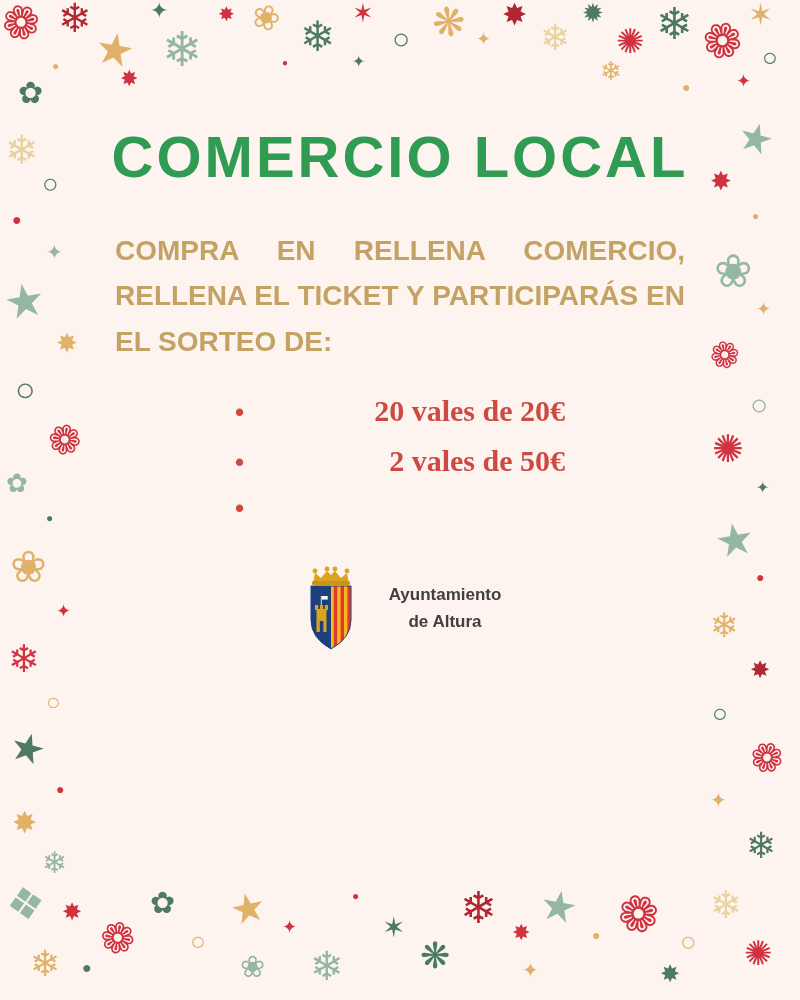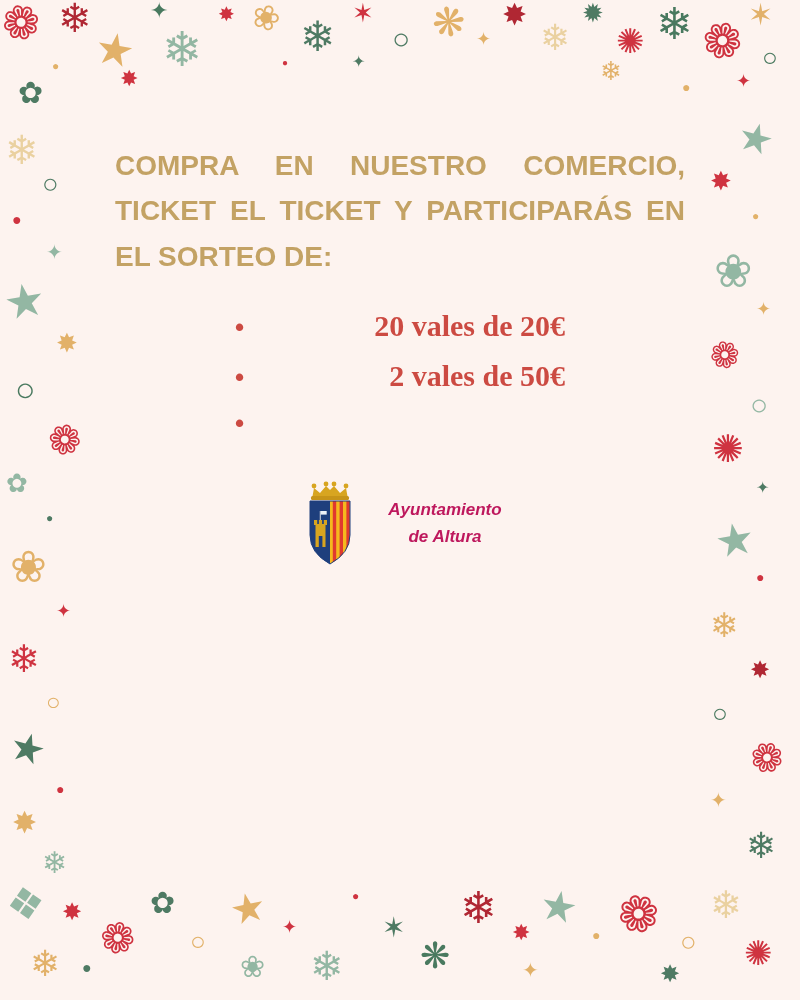--- a/index.html
+++ b/index.html
@@ -47,23 +47,22 @@
   .note{
     max-width:590px;margin:36px auto 0 auto;
     font-size:25px;font-weight:700;line-height:1.8;
     color:#1d3e6c;text-align:center;
   }
   .logo-row{
     margin-top:42px;
     display:flex;align-items:center;justify-content:center;gap:26px;
   }
   .org-name{
-    font-size:17px;font-weight:700;color:#be185d;line-height:1.6;
+    font-size:17px;font-weight:700;color:#404040;line-height:1.6;
     text-align:center;
-    font-style:italic;
   }
 </style>
 </head>
 <body>
 
 <div id="decor-layer">
     <span class="dec" style="left: 2px; top: 0px; font-size: 46px; color: rgb(207, 51, 64); transform: rotate(-15deg);">❁</span>
     <span class="dec" style="left: 58px; top: -2px; font-size: 40px; color: rgb(176, 39, 51); transform: rotate(0deg);">❄</span>
     <span class="dec" style="left: 95px; top: 28px; font-size: 44px; color: rgb(226, 177, 105); transform: rotate(10deg);">★</span>
     <span class="dec" style="left: 150px; top: 0px; font-size: 22px; color: rgb(73, 121, 95); transform: rotate(0deg);">✦</span>
@@ -149,22 +148,23 @@
     <span class="dec" style="left: 82px; top: 960px; font-size: 16px; color: rgb(78, 122, 99); transform: rotate(0deg);">●</span>
     <span class="dec" style="left: 522px; top: 960px; font-size: 20px; color: rgb(226, 177, 105); transform: rotate(0deg);">✦</span>
     <span class="dec" style="left: 660px; top: 962px; font-size: 24px; color: rgb(78, 122, 99); transform: rotate(0deg);">✸</span>
     <span class="dec" style="left: 240px; top: 952px; font-size: 30px; color: rgb(147, 183, 163); transform: rotate(0deg);">❀</span>
   </div>
 
 <div class="content">
 
 
 
-
-  <div class="body-text">COMPRA EN NUESTRO COMERCIO, TICKET EL TICKET Y PARTICIPARÁS EN EL SORTEO DE:</div>
+  <div class="main-title">COMERCIO LOCAL</div>
+
+  <div class="body-text">COMPRA EN RELLENA COMERCIO, RELLENA EL TICKET Y PARTICIPARÁS EN EL SORTEO DE:</div>
 
   <div class="prize-list">
     <div class="prize-row">
       <span class="prize-bullet">•</span>
       <span class="prize-text">20 vales de 20€</span>
     </div>
     <div class="prize-row">
       <span class="prize-bullet">•</span>
       <span class="prize-text">2 vales de 50€</span>
     </div>

